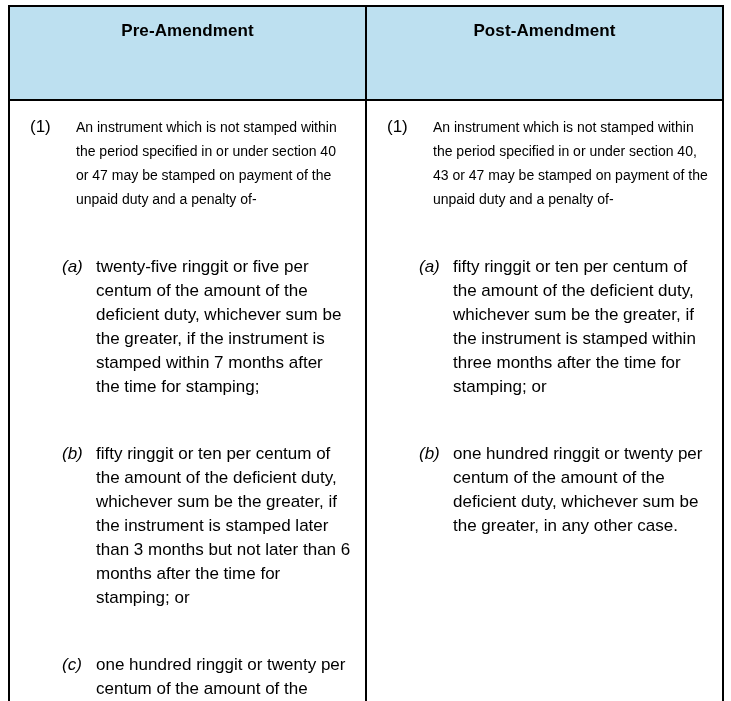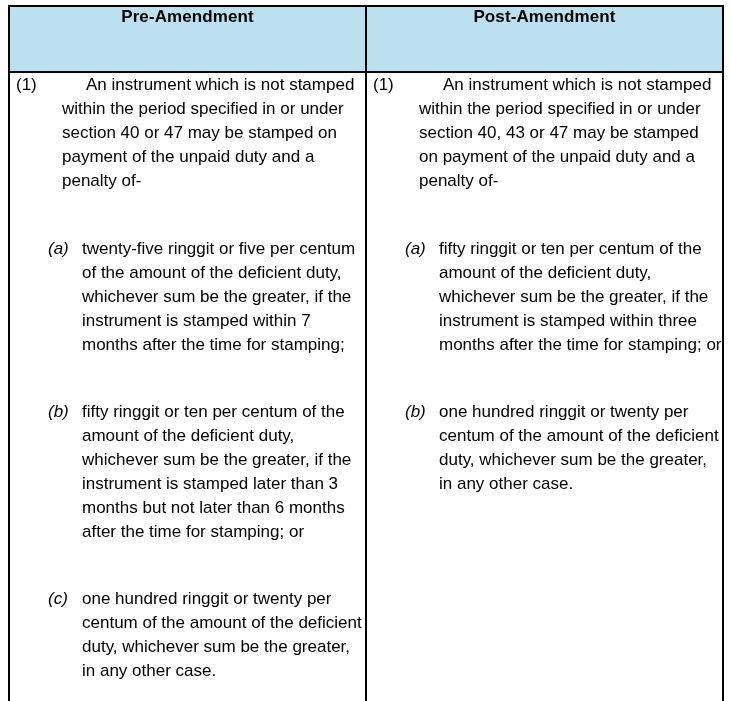--- a/index.html
+++ b/index.html
@@ -30,21 +30,21 @@
     border-collapse: collapse;
     table-layout: fixed;
   }
 
   .cmp-table col.col-pre  { width: 357px; }
   .cmp-table col.col-post { width: 357px; }
 
   .cmp-table th,
   .cmp-table td {
     border: 2px solid #000000;
-    padding: 0;
+    padding: 14px;
     vertical-align: top;
   }
 
   .hdr-cell {
     background: #bde0f0;
     height: 64px;
     text-align: center;
     vertical-align: middle;
   }
   .hdr-label {
@@ -70,26 +70,25 @@
   .clause-marker {
     position: absolute;
     left: 0;
     top: 0;
     width: 38px;
     font-size: 17px;
     line-height: 24px;
     text-align: left;
   }
   .clause-text {
-    font-size: 17px;
+    font-size: 14px;
     line-height: 24px;
     text-align: justify;
     text-justify: inter-word;
     hyphens: none;
-    margin-left: 24px;
   }
 
   
   .subitem {
     position: relative;
     padding-left: 34px;
     margin: 0 0 19px 38px;
   }
   .subitem:last-child { margin-bottom: 0; }
   .subitem-marker {

